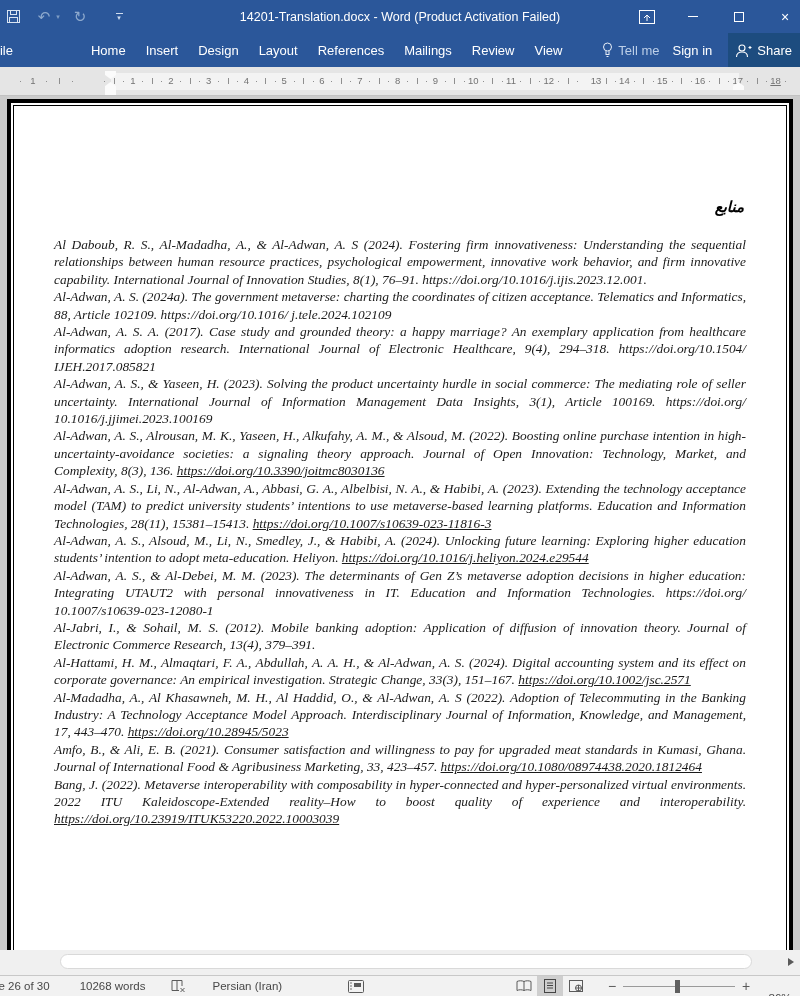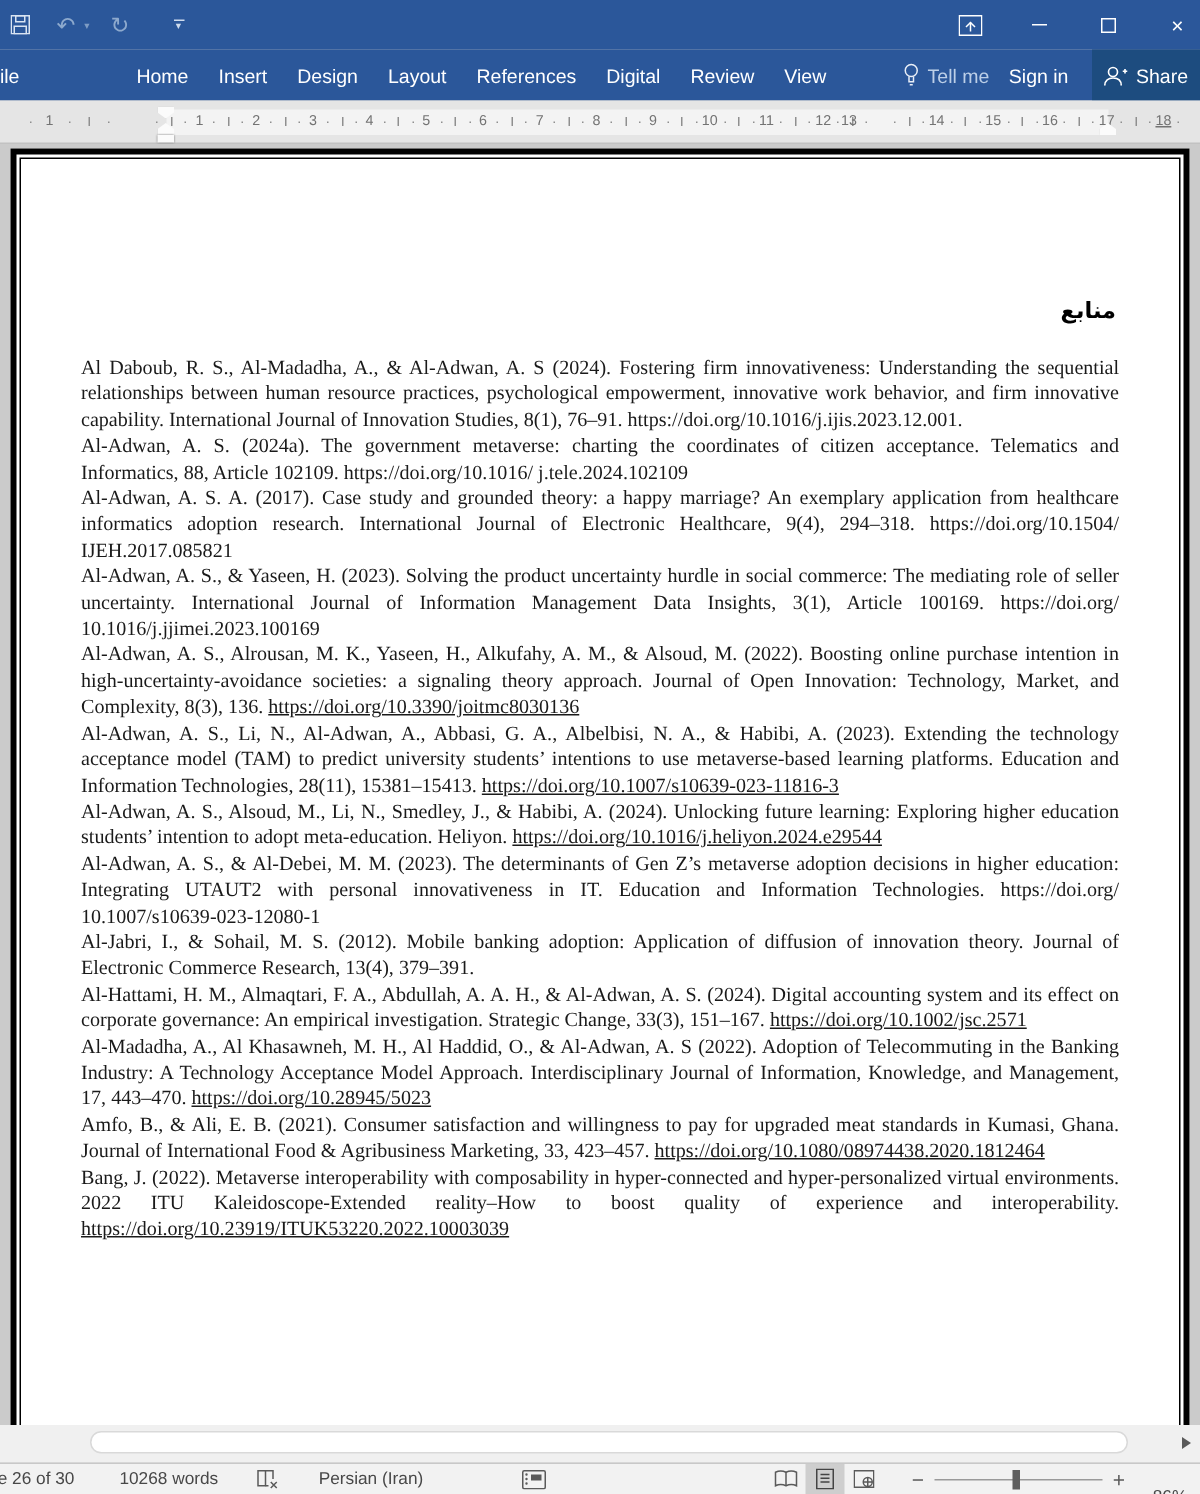--- a/index.html
+++ b/index.html
@@ -50,21 +50,21 @@
     clip-path:polygon(0 0,100% 0,100% 50%,50% 100%,0 50%); }
   .m-hanging { left:105px; top:15px; width:11px; height:8px;
     clip-path:polygon(50% 0,100% 50%,100% 100%,0 100%,0 50%); }
   .m-leftbox { left:105px; top:23px; width:11px; height:5px; }
   .m-right { left:733px; top:15px; width:11px; height:8px;
     clip-path:polygon(50% 0,100% 50%,100% 100%,0 100%,0 50%); }
   
   .docarea { position:absolute; left:0; top:96px; width:800px; height:854px; background:#cbcbcb; overflow:hidden; }
   .page { position:absolute; left:7px; top:3px; width:786px; height:920px; background:#fff; border:4px solid #000; }
   .page-inner { position:absolute; inset:2px; border:1px solid #000; overflow:hidden; }
-  .content { padding:46px 40px 0 40px; }
+  .content { padding:46px 40px 0 40px;font-style:italic; }
   .doc-heading { text-align:right; font-family:"DejaVu Sans", sans-serif; font-weight:bold;
     font-size:15px; color:#000; margin:46px 2px 20px 0; }
   .refs p { font-family:"Liberation Serif","DejaVu Serif",serif; font-size:13.4px; line-height:17.4px;
     color:#1a1a1a; text-align:justify; }
   .refs .doi { text-decoration:underline; }
   
   .hscroll { position:absolute; left:0; top:950px; width:800px; height:25px; background:#f0f0f0; }
   .hthumb { position:absolute; left:60px; top:4px; width:692px; height:15px; background:#fff;
     border:1px solid #d9d9d9; border-radius:8px; }
   .harrow { position:absolute; right:6px; top:8px; width:0; height:0;
@@ -106,20 +106,21 @@
           </svg>
       </div>
       <div class="qat-item undo-i">↶</div>
       <div class="qat-item undo-caret">▾</div>
       <div class="qat-item redo-i">↻</div>
       <div class="qat-item qat-caret">
         <span class="bar"></span>
         <span class="ar">▾</span>
       </div>
     </div>
+    <div class="win-title">14201-Translation.docx - Word (Product Activation Failed)</div>
     <div class="win-controls">
       <div class="wc">
         <svg width="16" height="14" viewBox="0 0 16 14">
             <g fill="none" stroke="#fff" stroke-width="1">
               <rect x="0.5" y="0.5" width="15" height="13"></rect>
               <path d="M5 8 L8 5 L11 8"></path>
               <path d="M8 5 L8 11"></path>
             </g>
           </svg>
       </div>
@@ -134,21 +135,21 @@
   </div>
 
   <div class="tabrow">
     <div id="tabs" style="display:flex;align-items:center;height:34px;">
         <div class="tab first">File</div>
         <div class="tab">Home</div>
         <div class="tab">Insert</div>
         <div class="tab">Design</div>
         <div class="tab">Layout</div>
         <div class="tab">References</div>
-        <div class="tab">Digital</div>
+        <div class="tab">Mailings</div>
         <div class="tab">Review</div>
         <div class="tab">View</div>
       </div>
     <div class="tab-right">
       <div class="tellme">
         <svg width="11" height="16" viewBox="0 0 11 16">
             <g fill="none" stroke="#e8eef7" stroke-width="1">
               <circle cx="5.5" cy="5" r="4"></circle>
               <path d="M4 9 L4 12 M7 9 L7 12 M3.5 12.5 L7.5 12.5 M4.5 14.5 L6.5 14.5"></path>
             </g>
@@ -221,21 +222,21 @@
         <span class="rtick" style="left: 492.1px;"></span>
         <span class="rdot" style="left: 501.55px;"></span>
         <span class="rnum" style="left: 511px;">11</span>
         <span class="rdot" style="left: 520.45px;"></span>
         <span class="rtick" style="left: 529.9px;"></span>
         <span class="rdot" style="left: 539.35px;"></span>
         <span class="rnum" style="left: 548.8px;">12</span>
         <span class="rdot" style="left: 558.25px;"></span>
         <span class="rtick" style="left: 567.7px;"></span>
         <span class="rdot" style="left: 577.15px;"></span>
-        <span class="rnum" style="left: 566px;">13</span>
+        <span class="rnum" style="left: 596px;">13</span>
         <span class="rdot" style="left: 596.05px;"></span>
         <span class="rtick" style="left: 605.5px;"></span>
         <span class="rdot" style="left: 614.95px;"></span>
         <span class="rnum" style="left: 624.4px;">14</span>
         <span class="rdot" style="left: 633.85px;"></span>
         <span class="rtick" style="left: 643.3px;"></span>
         <span class="rdot" style="left: 652.75px;"></span>
         <span class="rnum" style="left: 662.2px;">15</span>
         <span class="rdot" style="left: 671.65px;"></span>
         <span class="rtick" style="left: 681.1px;"></span>

